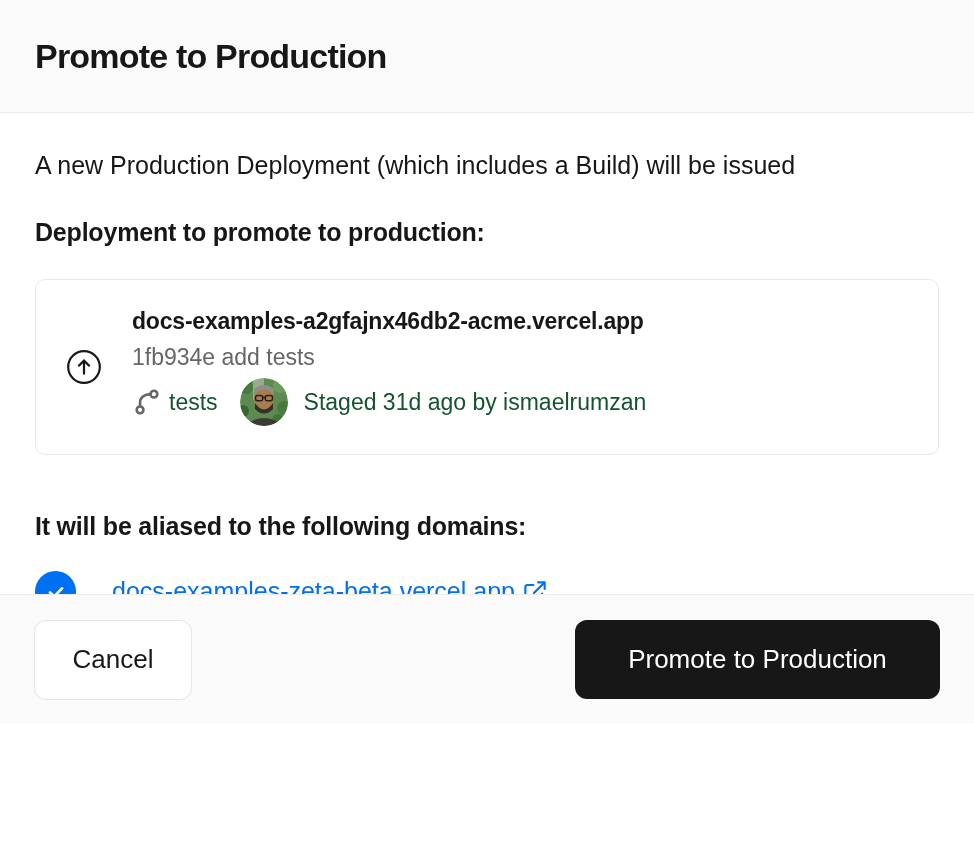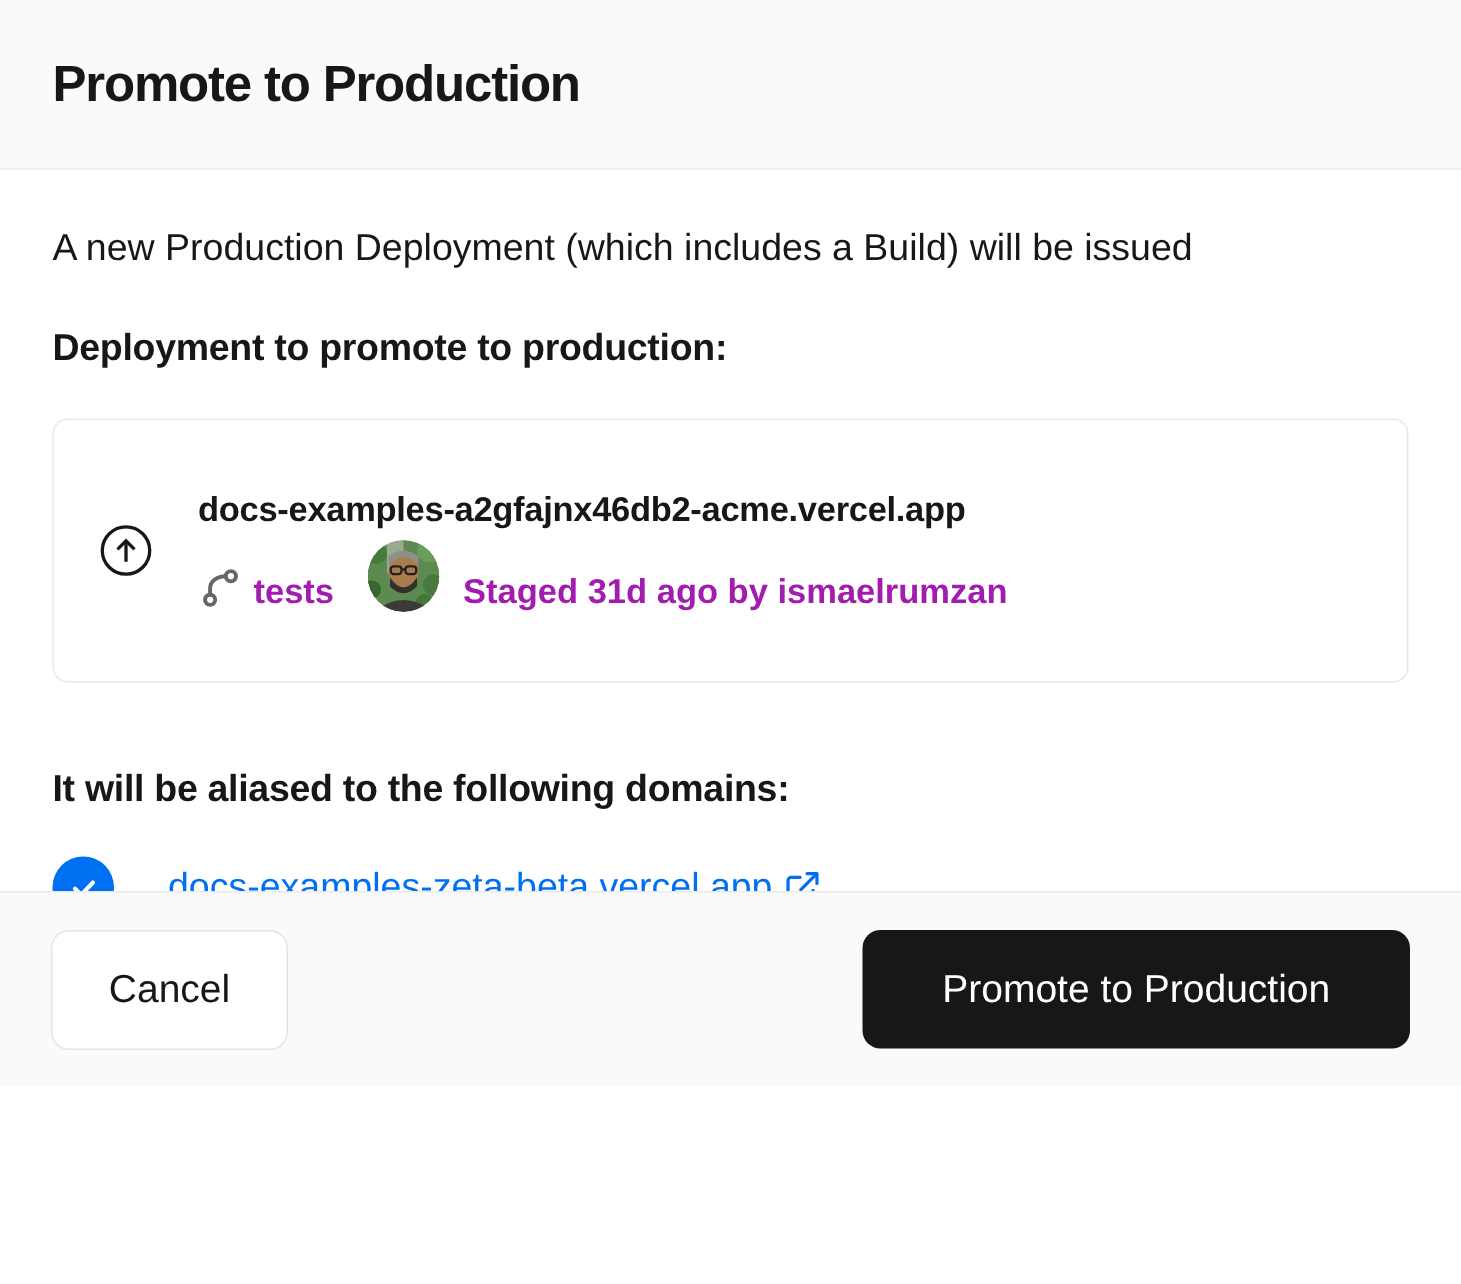--- a/index.html
+++ b/index.html
@@ -41,22 +41,22 @@
     height: 176px; box-sizing: border-box;
     display: flex; align-items: center;
     padding-left: 30px;
     background: #ffffff;
   }
   .promote-circle { width: 36px; height: 36px; margin-right: 30px; flex: 0 0 auto; }
   .deploy-info { display: flex; flex-direction: column; }
   .deploy-domain { font-size: 23px; font-weight: 700; letter-spacing: -0.2px; }
   .deploy-commit { font-size: 23px; color: #666666; margin-top: 9px; }
   .deploy-meta {
-    display: flex; align-items: flex-end; margin-top: 7px;
-    font-size: 23px; color: #a21caf; font-weight: bold;
+    display: flex; align-items: center; margin-top: 7px;
+    font-size: 23px; color: #14532d;
   }
   .branch-icon { width: 30px; height: 32px; flex: 0 0 auto; }
   .branch-name { margin-left: 7px; }
   .avatar { width: 48px; height: 48px; border-radius: 50%; margin-left: 22px; flex: 0 0 auto; }
   .staged-text { margin-left: 16px; }
   
   .alias-row { display: flex; align-items: center; margin-top: 30px; }
   .check-badge {
     width: 41px; height: 41px; border-radius: 50%;
     background: #0070f3; flex: 0 0 auto;
@@ -107,20 +107,21 @@
     <h3 class="section-label">Deployment to promote to production:</h3>
 
     <div class="deploy-card">
       <svg class="promote-circle" viewBox="0 0 36 36" fill="none" xmlns="http://www.w3.org/2000/svg">
         <circle cx="18" cy="18" r="15.8" stroke="#171717" stroke-width="2.2"></circle>
         <path d="M18 25.5 V12.5" stroke="#171717" stroke-width="2.2"></path>
         <path d="M12.3 17.3 L18 11.6 L23.7 17.3" stroke="#171717" stroke-width="2.2" stroke-linejoin="miter"></path>
       </svg>
       <div class="deploy-info">
         <div class="deploy-domain">docs-examples-a2gfajnx46db2-acme.vercel.app</div>
+        <div class="deploy-commit">1fb934e add tests</div>
         <div class="deploy-meta">
           <svg class="branch-icon" viewBox="0 0 16 16" fill="none" xmlns="http://www.w3.org/2000/svg">
             <circle cx="4.3" cy="12.2" r="1.8" stroke="#666666" stroke-width="1.4"></circle>
             <circle cx="11.7" cy="3.8" r="1.8" stroke="#666666" stroke-width="1.4"></circle>
             <path d="M4.3 10.4 V8.1 C4.3 5.7 6.6 3.8 9.9 3.8" stroke="#666666" stroke-width="1.4"></path>
           </svg>
           <span class="branch-name">tests</span>
           <svg class="avatar" viewBox="0 0 48 48" xmlns="http://www.w3.org/2000/svg">
             <defs>
                 <clipPath id="avclip">

